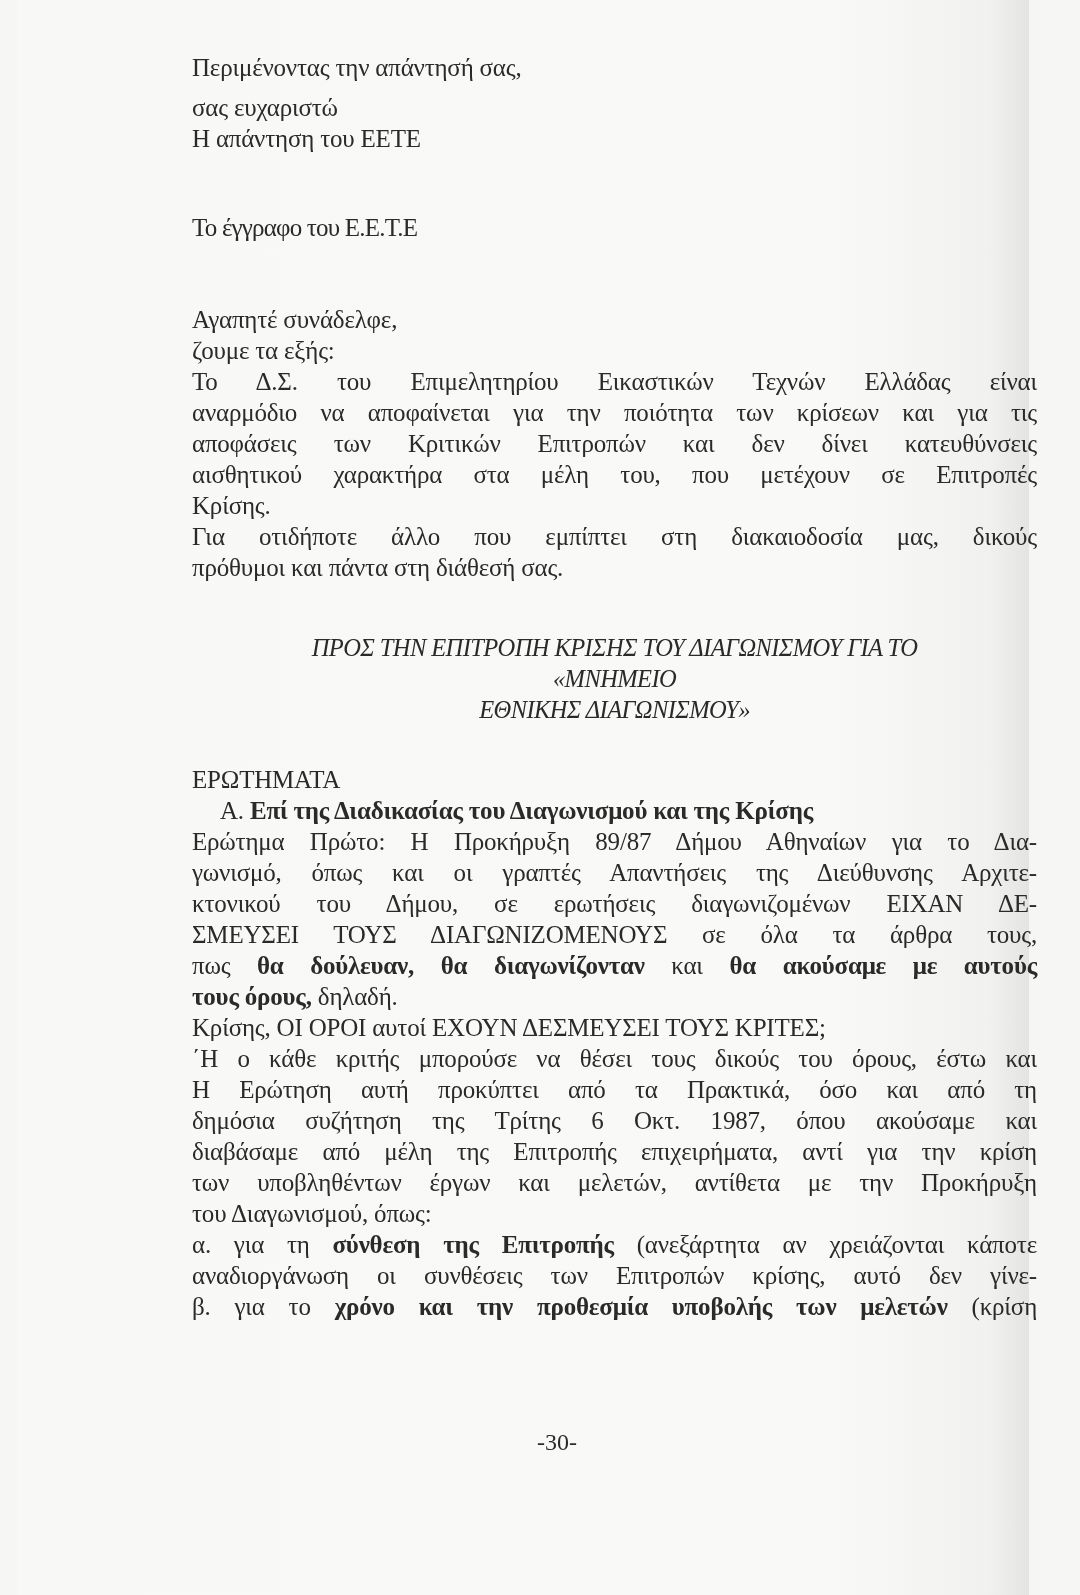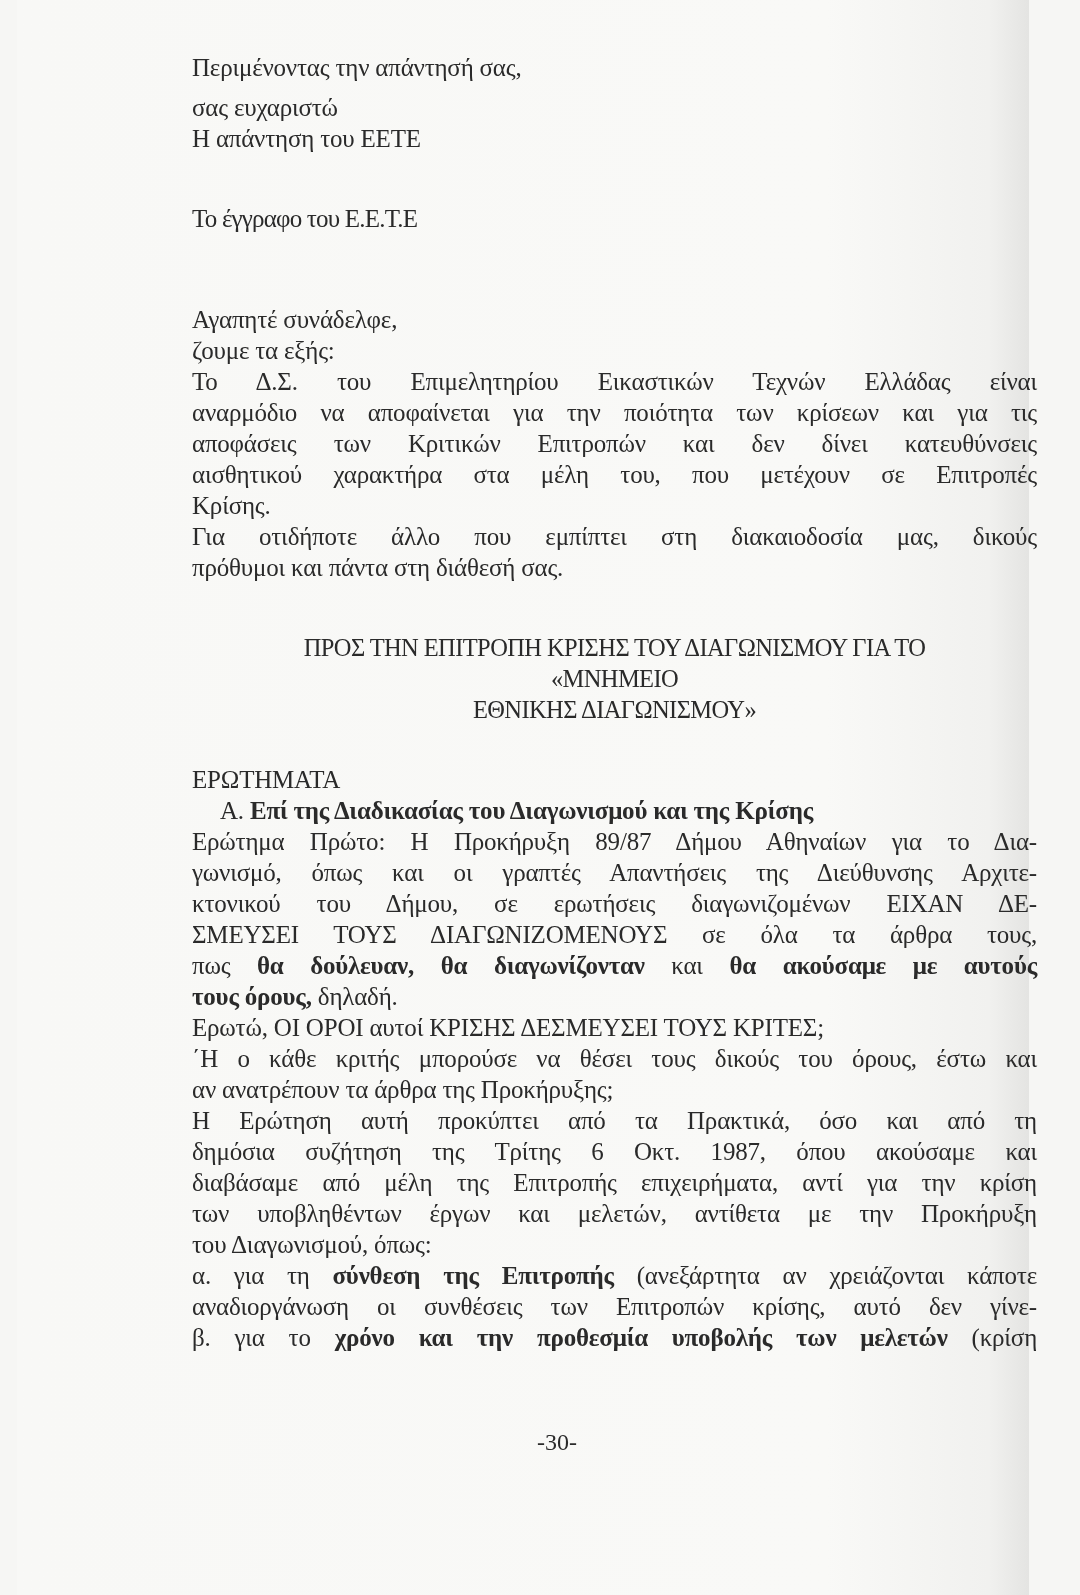--- a/index.html
+++ b/index.html
@@ -33,25 +33,25 @@
       white-space: nowrap;
       letter-spacing: -0.2px;
     }
     .justify {
       display: block;
       text-align: justify;
       text-align-last: justify;
       white-space: normal;
     }
     .right { text-align: left; }
-    .center { text-align: center; }
+    .center { text-align: center; font-style: italic; }
     b { font-weight: bold; }
     .closing { position: absolute; top: 52px; }
     .thanks { position: absolute; top: 92px; left: 175px; width: 843px; }
-    .doc-title { position: absolute; top: 203px; }
+    .doc-title { position: absolute; top: 212px; }
     .letter { position: absolute; top: 304px; }
     .heading { position: absolute; top: 632px; left: 175px; width: 845px; }
     .questions { position: absolute; top: 764px; }
     .pagenum { position: absolute; top: 1429px; left: 0; width: 1080px; text-align: center; font-size: 24px; }
     .heading .line { font-size: 24.5px; letter-spacing: -0.6px; line-height: 31px;}
     .section-a { display: inline-block; padding-left: 28px; }
   </style>
 </head>
 <body>
 
@@ -97,23 +97,22 @@
     <div class="line justify">Ερώτημα Πρώτο: Η Προκήρυξη 89/87 Δήμου Αθηναίων για το Δια-</div>
     <div class="line justify">γωνισμό, όπως και οι γραπτές Απαντήσεις της Διεύθυνσης Αρχιτε-</div>
     <div class="line justify">κτονικού του Δήμου, σε ερωτήσεις διαγωνιζομένων ΕΙΧΑΝ ΔΕ-</div>
     <div class="line justify">ΣΜΕΥΣΕΙ ΤΟΥΣ ΔΙΑΓΩΝΙΖΟΜΕΝΟΥΣ σε όλα τα άρθρα τους,</div>
     <div class="line justify">
       <span>πως </span><b>θα δούλευαν, θα διαγωνίζονταν</b><span> και </span><b>θα ακούσαμε με αυτούς</b>
     </div>
     <div class="line">
       <b>τους όρους,</b><span> δηλαδή.</span>
     </div>
-    <div class="line">Ερωτώ, ΟΙ ΟΡΟΙ αυτοί ΚΡΙΣΗΣ ΔΕΣΜΕΥΣΕΙ ΤΟΥΣ ΚΡΙΤΕΣ;</div>
+    <div class="line">Κρίσης, ΟΙ ΟΡΟΙ αυτοί ΕΧΟΥΝ ΔΕΣΜΕΥΣΕΙ ΤΟΥΣ ΚΡΙΤΕΣ;</div>
     <div class="line justify">΄Η ο κάθε κριτής μπορούσε να θέσει τους δικούς του όρους, έστω και</div>
-    <div class="line">αν ανατρέπουν τα άρθρα της Προκήρυξης;</div>
     <div class="line justify">Η Ερώτηση αυτή προκύπτει από τα Πρακτικά, όσο και από τη</div>
     <div class="line justify">δημόσια συζήτηση της Τρίτης 6 Οκτ. 1987, όπου ακούσαμε και</div>
     <div class="line justify">διαβάσαμε από μέλη της Επιτροπής επιχειρήματα, αντί για την κρίση</div>
     <div class="line justify">των υποβληθέντων έργων και μελετών, αντίθετα με την Προκήρυξη</div>
     <div class="line">του Διαγωνισμού, όπως:</div>
     <div class="line justify">
       <span>α. για τη </span><b>σύνθεση της Επιτροπής</b><span> (ανεξάρτητα αν χρειάζονται κάποτε</span>
     </div>
     <div class="line justify">αναδιοργάνωση οι συνθέσεις των Επιτροπών κρίσης, αυτό δεν γίνε-</div>
     <div class="line justify">

